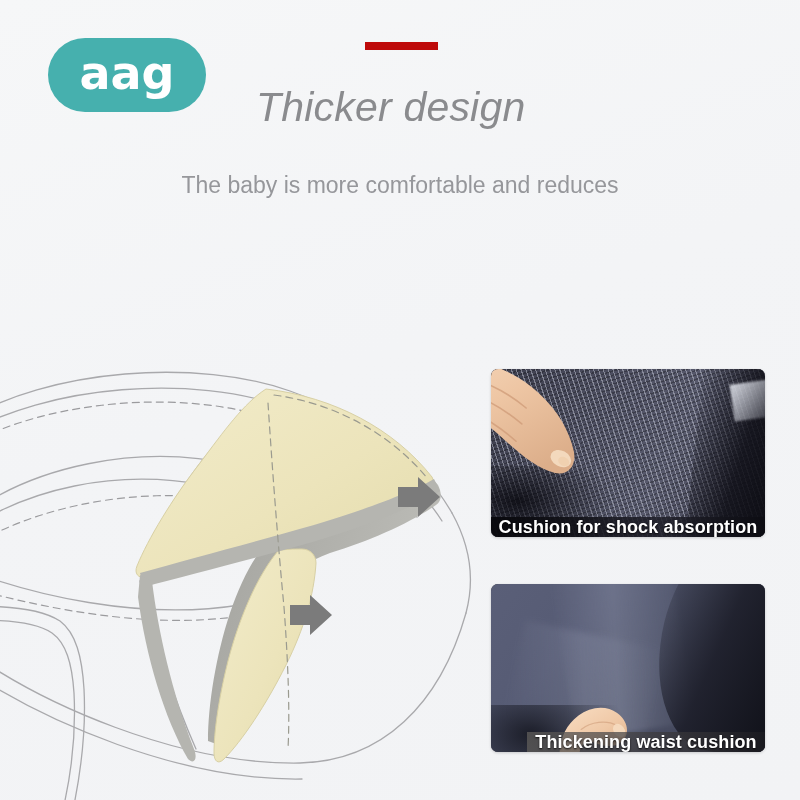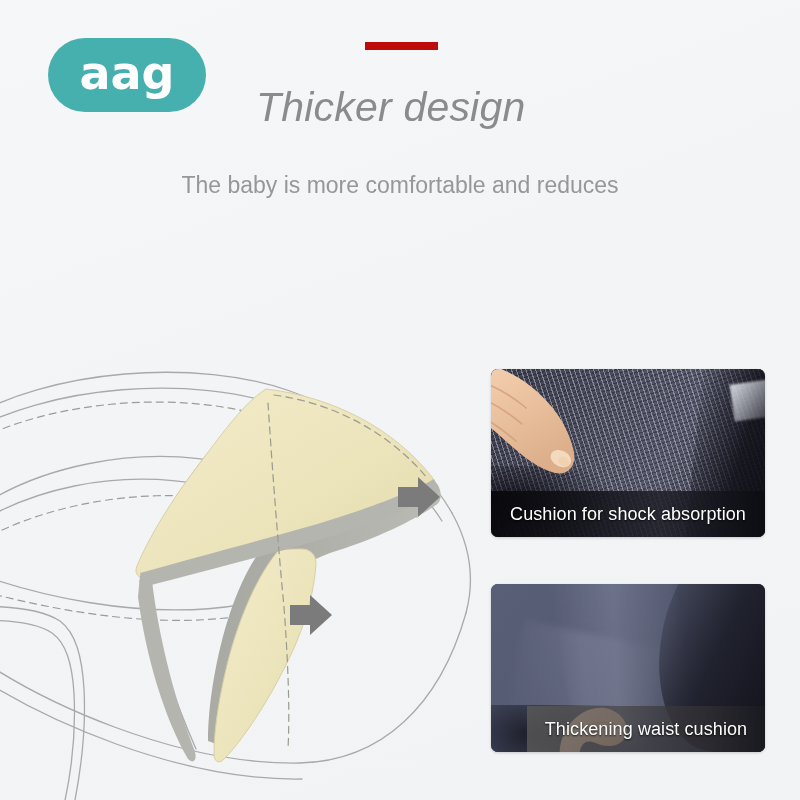--- a/index.html
+++ b/index.html
@@ -176,27 +176,27 @@
     position: absolute;
     left: 14%; top: 52%;
     width: 48%; height: 58%;
   }
   .hand2 svg { width: 100%; height: 100%; display: block; }
 
   
   .caption {
     position: absolute;
     left: 0; right: 0; bottom: 0;
-    height: 46px;
+    height: 20px;
     display: flex;
     align-items: center;
     justify-content: center;
     color: #ffffff;
     font-size: 18px;
-    font-weight: 400;
+    font-weight: 700;
     letter-spacing: 0.1px;
     text-shadow: 0 1px 2px rgba(0,0,0,0.85);
     white-space: nowrap;
   }
   #caption-1 {
     background: linear-gradient(90deg,
       rgba(8,8,12,0.96) 0%, rgba(16,16,22,0.90) 30%,
       rgba(32,32,42,0.86) 62%, rgba(12,12,18,0.94) 100%);
   }
   #caption-2 {

